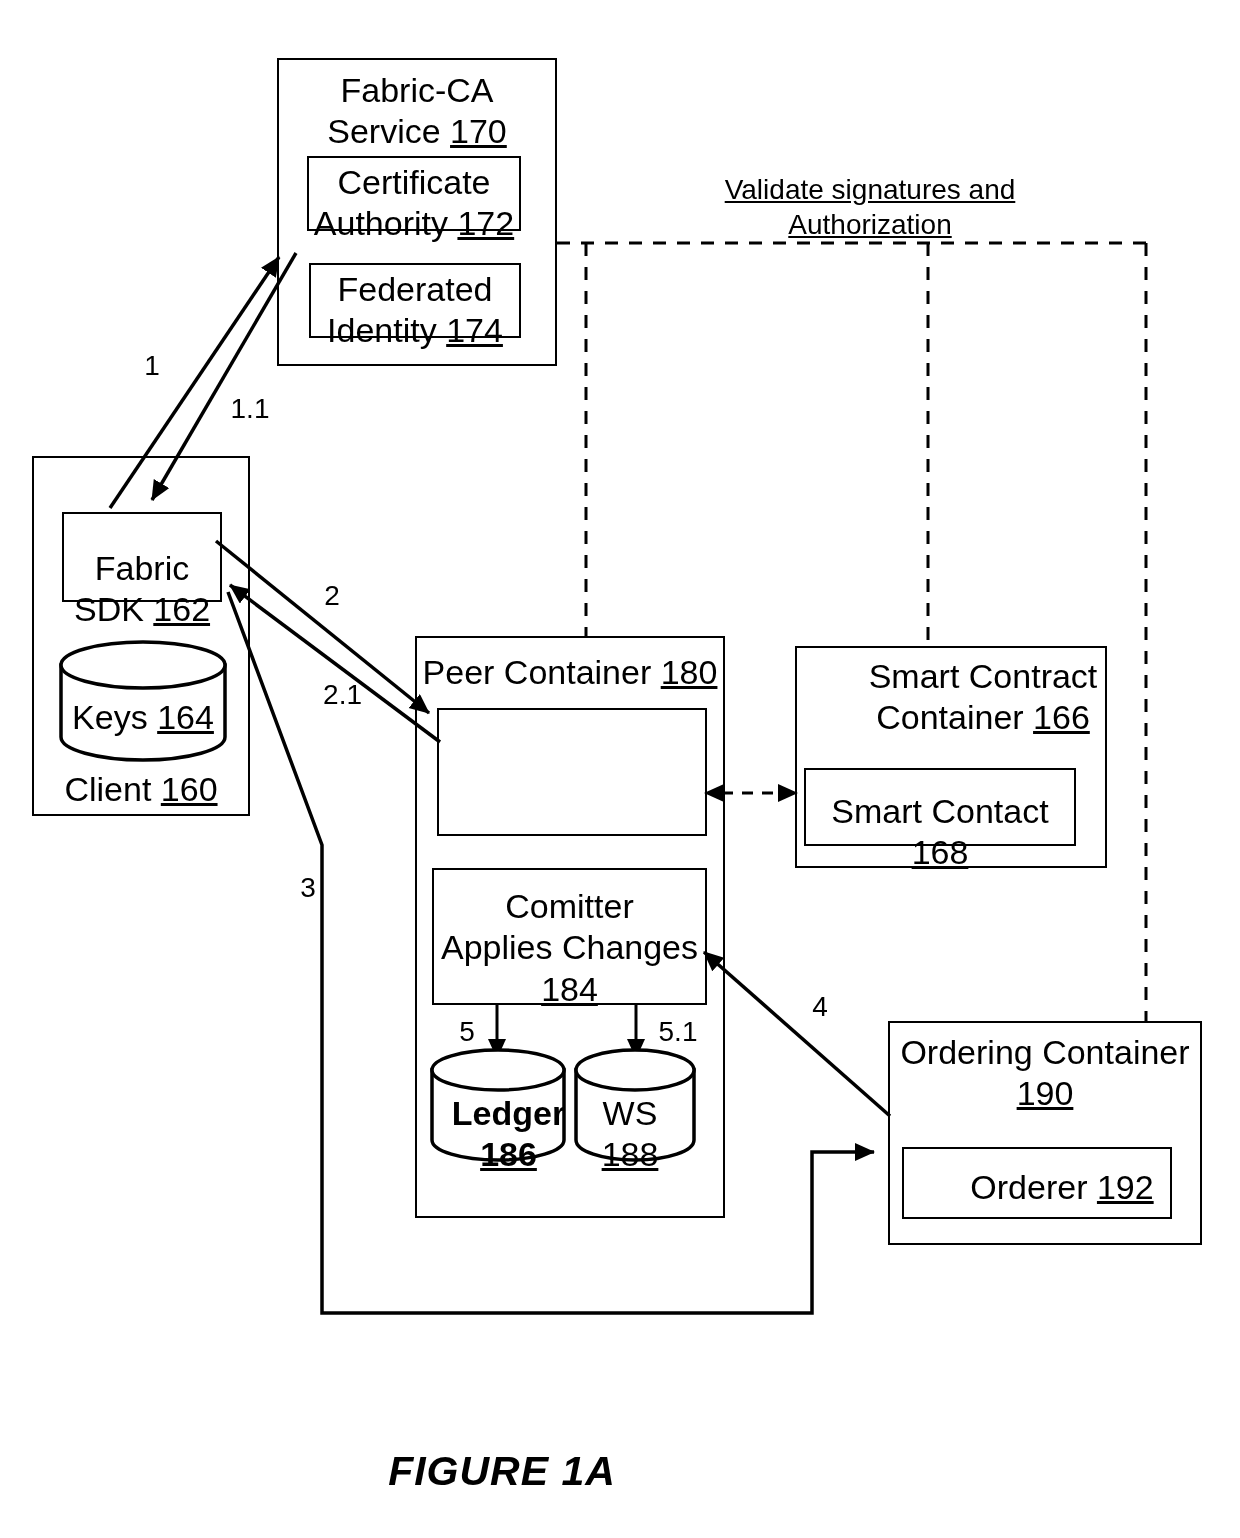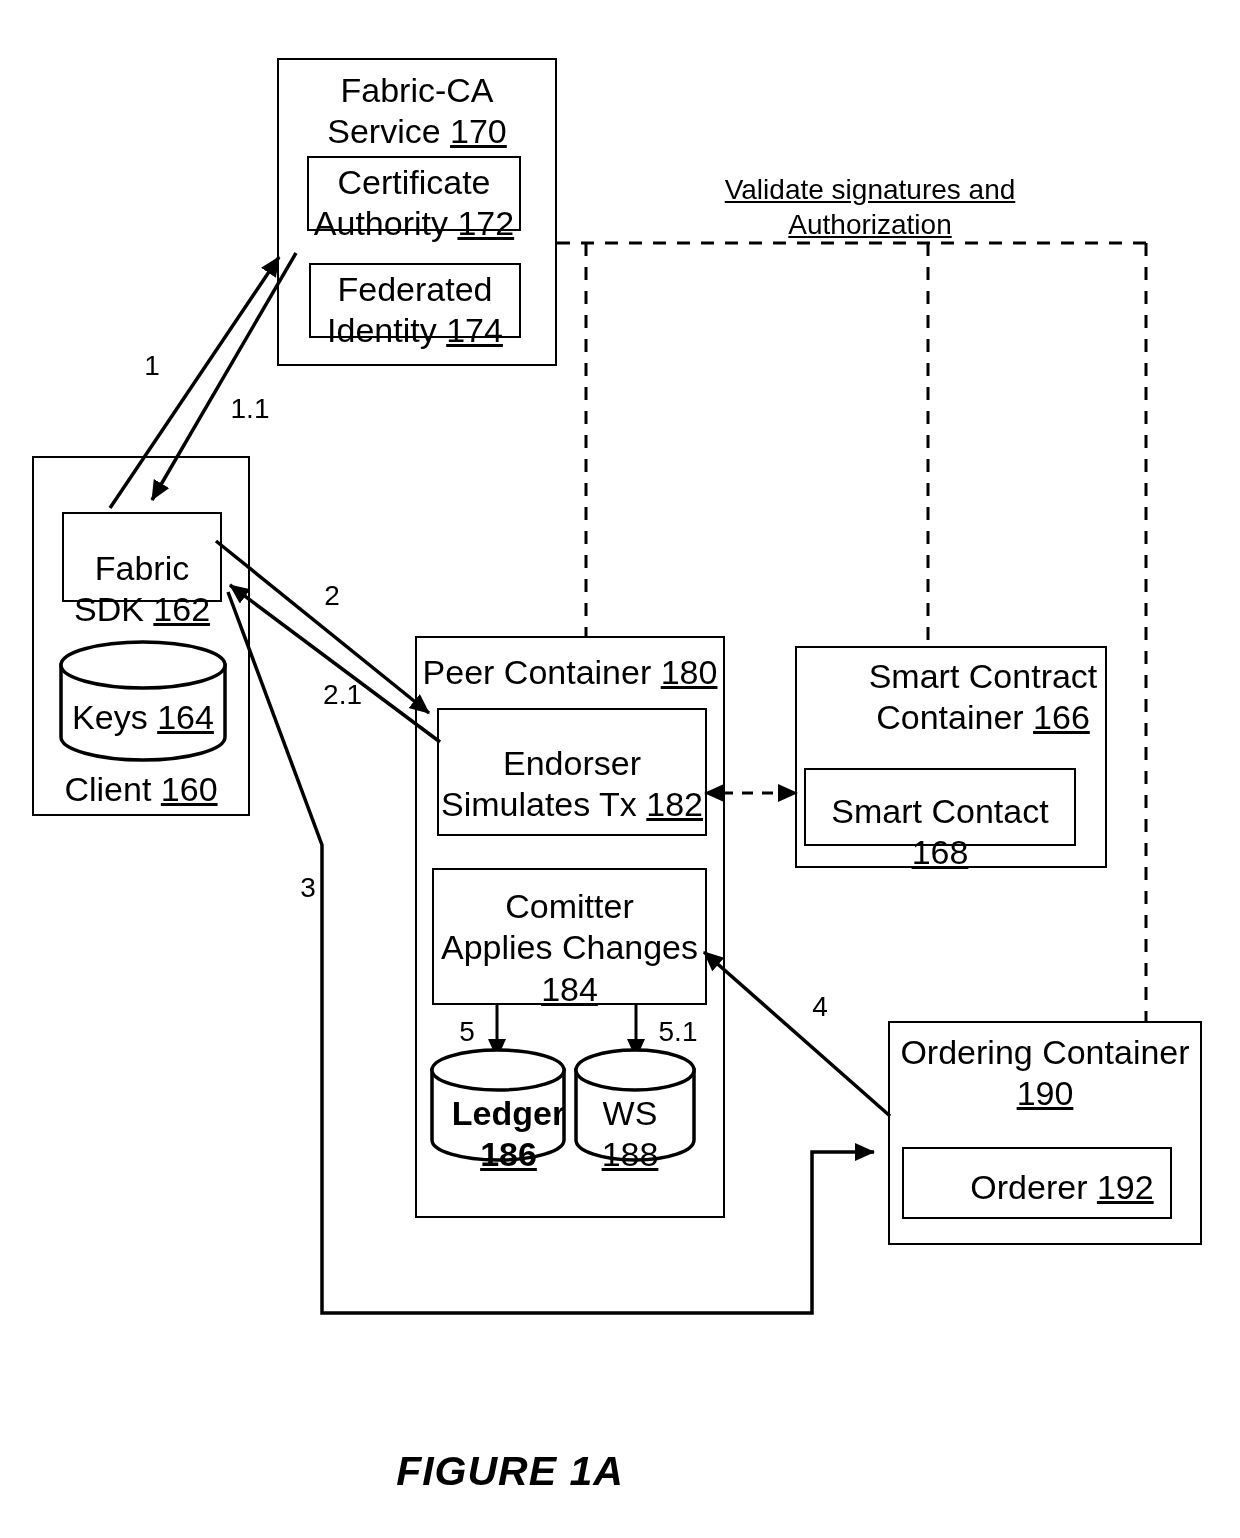--- a/index.html
+++ b/index.html
@@ -54,21 +54,21 @@
   .free-text {
     position: absolute;
     font-size: 28px;
     text-align: center;
     line-height: 1.25;
     white-space: pre-line;
     color: #000;
   }
   #figure-caption {
     position: absolute;
-    left: 8px;
+    left: 0;
     top: 1448px;
     width: 1004px;
     text-align: center;
     font-size: 41px;
     font-weight: bold;
     font-style: italic;
     letter-spacing: 1px;
     font-family: "Liberation Sans", sans-serif;
   }
 </style>
@@ -170,22 +170,20 @@
   <div class="node-box" style="left:62px; top:512px; width:160px; height:90px;"></div>
   <div class="node-label" style="left:62px; top:529px; width:160px;margin-top:19px;"><span>Fabric
 SDK </span><span class="ref-num">162</span></div>
 
   <div class="node-label" style="left:61px; top:697px; width:164px;"><span>Keys </span><span class="ref-num">164</span></div>
 
   <div class="node-box" style="left:415px; top:636px; width:310px; height:582px;"></div>
   <div class="node-label" style="left:415px; top:652px; width:310px;"><span>Peer Container </span><span class="ref-num">180</span></div>
 
   <div class="node-box" style="left:437px; top:708px; width:270px; height:128px;"></div>
-  <div class="node-label" style="left:437px; top:743px; width:270px;"><span>Endorser
-Simulates Tx </span><span class="ref-num">182</span></div>
 
   <div class="node-box" style="left:432px; top:868px; width:275px; height:137px;"></div>
   <div class="node-label" style="left:432px; top:886px; width:275px;"><span>Comitter
 Applies Changes
 </span><span class="ref-num">184</span></div>
 
   <div class="node-label" style="left:432px; top:1093px; width:153px;font-weight:bold;"><span>Ledger
 </span><span class="ref-num">186</span></div>
 
   <div class="node-label" style="left:576px; top:1093px; width:108px;"><span>WS

